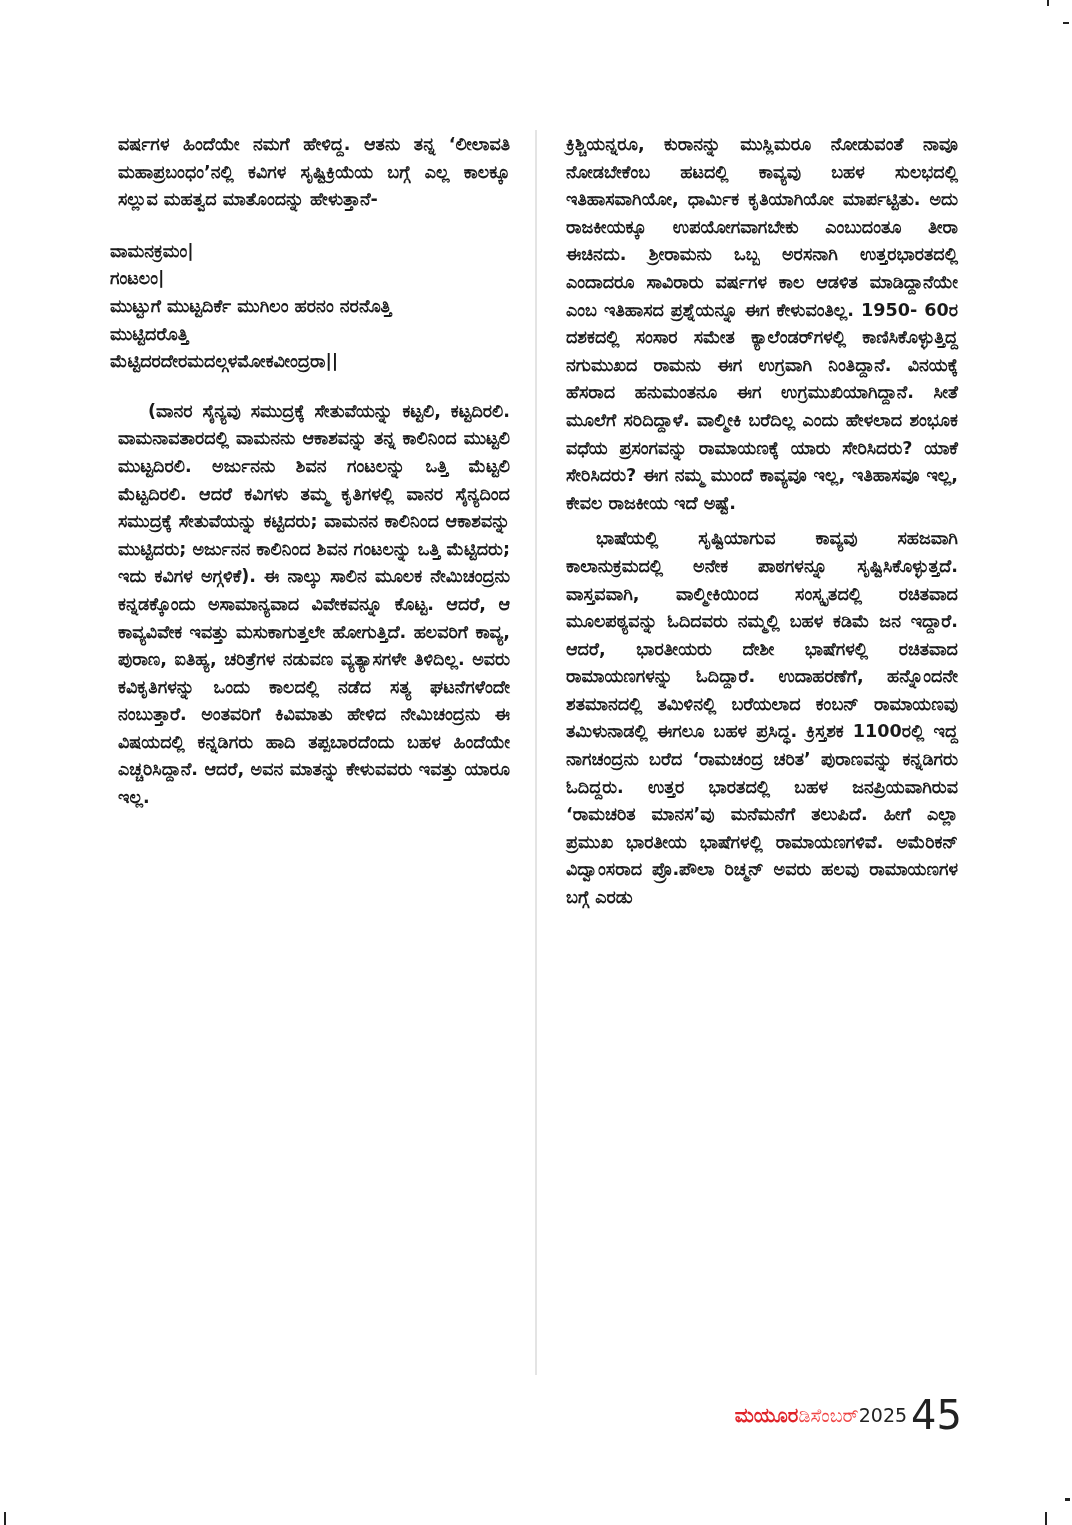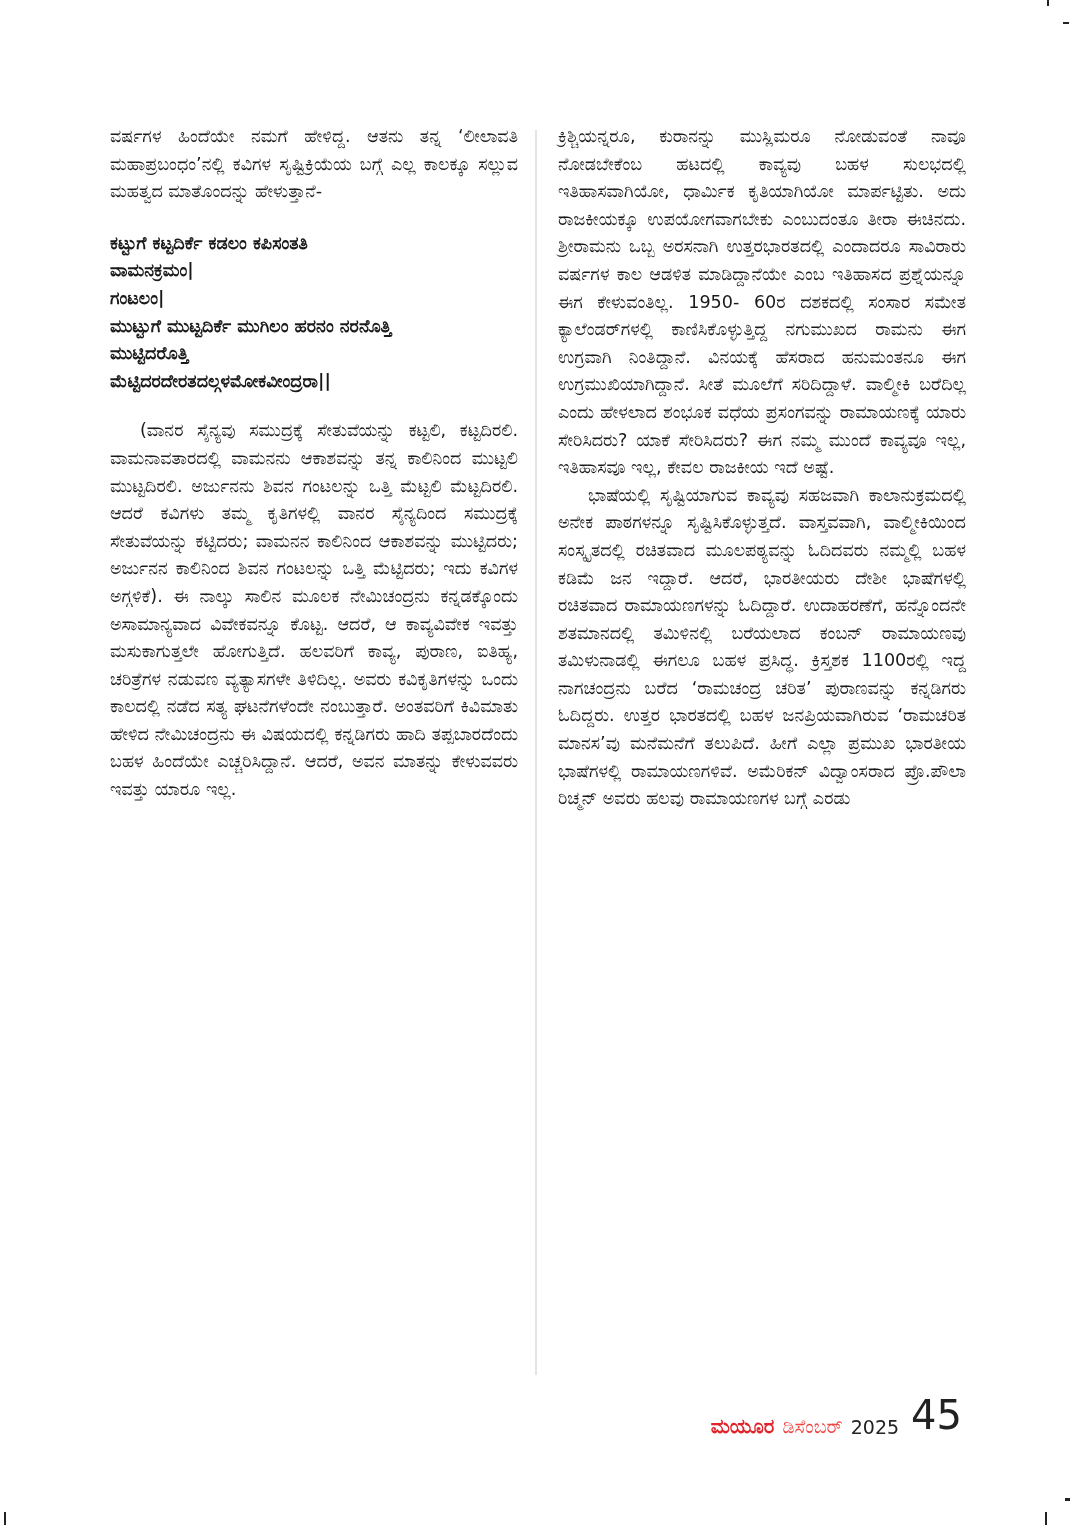--- a/index.html
+++ b/index.html
@@ -18,53 +18,52 @@
   .column {
     position: absolute; top: 123px; width: 408px;
     font-size: 17.6px; line-height: 27.6px; text-align: justify;
   }
   .col-left { left: 110px; }
   .col-right { left: 558px; }
   .divider {
     position: absolute; left: 535px; top: 130px; width: 2px; height: 1245px;
     background: #e4e4e4;
   }
-  .para { margin: 0; }
+  .para { margin: 8px; font-weight: bold; }
   .para.indent { text-indent: 30px; }
   .para.gap-before { margin-top: 22px; }
   .verse { margin: 24px 0 0 0; font-weight: bold; text-align: left; }
   .verse-line { display: block; }
 
   .footer {
     position: absolute; right: 110px; top: 1392px;
-    display: flex; align-items: flex-end; gap: 8px;
+    display: flex; align-items: center; 
   }
   .brand { color: #e0242a; font-weight: bold; font-size: 20px; }
   .month { font-size: 19px; color: #ef4444; }
   .year { font-size: 19px; color: #222; }
   .page-num { font-size: 40px; color: #222; margin-left: 4px; }
 </style>
 </head>
 <body>
 
 <div class="crop crop-tr-v"></div>
 <div class="crop crop-tr-h"></div>
 <div class="crop crop-bl-v"></div>
 <div class="crop crop-br-v"></div>
 <div class="crop crop-br-h"></div>
 
 <div class="column col-left">
   <p class="para">ವರ್ಷಗಳ ಹಿಂದೆಯೇ ನಮಗೆ ಹೇಳಿದ್ದ. ಆತನು ತನ್ನ ‘ಲೀಲಾವತಿ ಮಹಾಪ್ರಬಂಧಂ’ನಲ್ಲಿ ಕವಿಗಳ ಸೃಷ್ಟಿಕ್ರಿಯೆಯ ಬಗ್ಗೆ ಎಲ್ಲ ಕಾಲಕ್ಕೂ ಸಲ್ಲುವ ಮಹತ್ವದ ಮಾತೊಂದನ್ನು ಹೇಳುತ್ತಾನೆ-</p>
   <div class="verse">
-    <span class="verse-line">ಕಟ್ಟುಗೆ ಕಟ್ಟದಿರ್ಕೆ ಕಡಲಂ ಕಪಿಸಂತತಿ</span>
     <span class="verse-line">ವಾಮನಕ್ರಮಂ|</span>
     <span class="verse-line">ಗಂಟಲಂ|</span>
     <span class="verse-line">ಮುಟ್ಟುಗೆ ಮುಟ್ಟದಿರ್ಕೆ ಮುಗಿಲಂ ಹರನಂ ನರನೊತ್ತಿ</span>
     <span class="verse-line">ಮುಟ್ಟಿದರೊತ್ತಿ</span>
-    <span class="verse-line">ಮೆಟ್ಟಿದರದೇರತದಲ್ಗಳಮೋಕವೀಂದ್ರರಾ||</span>
+    <span class="verse-line">ಮೆಟ್ಟಿದರದೇರಮದಲ್ಗಳಮೋಕವೀಂದ್ರರಾ||</span>
   </div>
   <p class="para indent gap-before">(ವಾನರ ಸೈನ್ಯವು ಸಮುದ್ರಕ್ಕೆ ಸೇತುವೆಯನ್ನು ಕಟ್ಟಲಿ, ಕಟ್ಟದಿರಲಿ. ವಾಮನಾವತಾರದಲ್ಲಿ ವಾಮನನು ಆಕಾಶವನ್ನು ತನ್ನ ಕಾಲಿನಿಂದ ಮುಟ್ಟಲಿ ಮುಟ್ಟದಿರಲಿ. ಅರ್ಜುನನು ಶಿವನ ಗಂಟಲನ್ನು ಒತ್ತಿ ಮೆಟ್ಟಲಿ ಮೆಟ್ಟದಿರಲಿ. ಆದರೆ ಕವಿಗಳು ತಮ್ಮ ಕೃತಿಗಳಲ್ಲಿ ವಾನರ ಸೈನ್ಯದಿಂದ ಸಮುದ್ರಕ್ಕೆ ಸೇತುವೆಯನ್ನು ಕಟ್ಟಿದರು; ವಾಮನನ ಕಾಲಿನಿಂದ ಆಕಾಶವನ್ನು ಮುಟ್ಟಿದರು; ಅರ್ಜುನನ ಕಾಲಿನಿಂದ ಶಿವನ ಗಂಟಲನ್ನು ಒತ್ತಿ ಮೆಟ್ಟಿದರು; ಇದು ಕವಿಗಳ ಅಗ್ಗಳಿಕೆ). ಈ ನಾಲ್ಕು ಸಾಲಿನ ಮೂಲಕ ನೇಮಿಚಂದ್ರನು ಕನ್ನಡಕ್ಕೊಂದು ಅಸಾಮಾನ್ಯವಾದ ವಿವೇಕವನ್ನೂ ಕೊಟ್ಟ. ಆದರೆ, ಆ ಕಾವ್ಯವಿವೇಕ ಇವತ್ತು ಮಸುಕಾಗುತ್ತಲೇ ಹೋಗುತ್ತಿದೆ. ಹಲವರಿಗೆ ಕಾವ್ಯ, ಪುರಾಣ, ಐತಿಹ್ಯ, ಚರಿತ್ರೆಗಳ ನಡುವಣ ವ್ಯತ್ಯಾಸಗಳೇ ತಿಳಿದಿಲ್ಲ. ಅವರು ಕವಿಕೃತಿಗಳನ್ನು ಒಂದು ಕಾಲದಲ್ಲಿ ನಡೆದ ಸತ್ಯ ಘಟನೆಗಳೆಂದೇ ನಂಬುತ್ತಾರೆ. ಅಂತವರಿಗೆ ಕಿವಿಮಾತು ಹೇಳಿದ ನೇಮಿಚಂದ್ರನು ಈ ವಿಷಯದಲ್ಲಿ ಕನ್ನಡಿಗರು ಹಾದಿ ತಪ್ಪಬಾರದೆಂದು ಬಹಳ ಹಿಂದೆಯೇ ಎಚ್ಚರಿಸಿದ್ದಾನೆ. ಆದರೆ, ಅವನ ಮಾತನ್ನು ಕೇಳುವವರು ಇವತ್ತು ಯಾರೂ ಇಲ್ಲ.</p>
 </div>
 
 <div class="divider"></div>
 
 <div class="column col-right">
   <p class="para">ಕ್ರಿಶ್ಚಿಯನ್ನರೂ, ಕುರಾನನ್ನು ಮುಸ್ಲಿಮರೂ ನೋಡುವಂತೆ ನಾವೂ ನೋಡಬೇಕೆಂಬ ಹಟದಲ್ಲಿ ಕಾವ್ಯವು ಬಹಳ ಸುಲಭದಲ್ಲಿ ಇತಿಹಾಸವಾಗಿಯೋ, ಧಾರ್ಮಿಕ ಕೃತಿಯಾಗಿಯೋ ಮಾರ್ಪಟ್ಟಿತು. ಅದು ರಾಜಕೀಯಕ್ಕೂ ಉಪಯೋಗವಾಗಬೇಕು ಎಂಬುದಂತೂ ತೀರಾ ಈಚಿನದು. ಶ್ರೀರಾಮನು ಒಬ್ಬ ಅರಸನಾಗಿ ಉತ್ತರಭಾರತದಲ್ಲಿ ಎಂದಾದರೂ ಸಾವಿರಾರು ವರ್ಷಗಳ ಕಾಲ ಆಡಳಿತ ಮಾಡಿದ್ದಾನೆಯೇ ಎಂಬ ಇತಿಹಾಸದ ಪ್ರಶ್ನೆಯನ್ನೂ ಈಗ ಕೇಳುವಂತಿಲ್ಲ. 1950- 60ರ ದಶಕದಲ್ಲಿ ಸಂಸಾರ ಸಮೇತ ಕ್ಯಾಲೆಂಡರ್‌ಗಳಲ್ಲಿ ಕಾಣಿಸಿಕೊಳ್ಳುತ್ತಿದ್ದ ನಗುಮುಖದ ರಾಮನು ಈಗ ಉಗ್ರವಾಗಿ ನಿಂತಿದ್ದಾನೆ. ವಿನಯಕ್ಕೆ ಹೆಸರಾದ ಹನುಮಂತನೂ ಈಗ ಉಗ್ರಮುಖಿಯಾಗಿದ್ದಾನೆ. ಸೀತೆ ಮೂಲೆಗೆ ಸರಿದಿದ್ದಾಳೆ. ವಾಲ್ಮೀಕಿ ಬರೆದಿಲ್ಲ ಎಂದು ಹೇಳಲಾದ ಶಂಭೂಕ ವಧೆಯ ಪ್ರಸಂಗವನ್ನು ರಾಮಾಯಣಕ್ಕೆ ಯಾರು ಸೇರಿಸಿದರು? ಯಾಕೆ ಸೇರಿಸಿದರು? ಈಗ ನಮ್ಮ ಮುಂದೆ ಕಾವ್ಯವೂ ಇಲ್ಲ, ಇತಿಹಾಸವೂ ಇಲ್ಲ, ಕೇವಲ ರಾಜಕೀಯ ಇದೆ ಅಷ್ಟೆ.</p>
   <p class="para indent">ಭಾಷೆಯಲ್ಲಿ ಸೃಷ್ಟಿಯಾಗುವ ಕಾವ್ಯವು ಸಹಜವಾಗಿ ಕಾಲಾನುಕ್ರಮದಲ್ಲಿ ಅನೇಕ ಪಾಠಗಳನ್ನೂ ಸೃಷ್ಟಿಸಿಕೊಳ್ಳುತ್ತದೆ. ವಾಸ್ತವವಾಗಿ, ವಾಲ್ಮೀಕಿಯಿಂದ ಸಂಸ್ಕೃತದಲ್ಲಿ ರಚಿತವಾದ ಮೂಲಪಠ್ಯವನ್ನು ಓದಿದವರು ನಮ್ಮಲ್ಲಿ ಬಹಳ ಕಡಿಮೆ ಜನ ಇದ್ದಾರೆ. ಆದರೆ, ಭಾರತೀಯರು ದೇಶೀ ಭಾಷೆಗಳಲ್ಲಿ ರಚಿತವಾದ ರಾಮಾಯಣಗಳನ್ನು ಓದಿದ್ದಾರೆ. ಉದಾಹರಣೆಗೆ, ಹನ್ನೊಂದನೇ ಶತಮಾನದಲ್ಲಿ ತಮಿಳಿನಲ್ಲಿ ಬರೆಯಲಾದ ಕಂಬನ್ ರಾಮಾಯಣವು ತಮಿಳುನಾಡಲ್ಲಿ ಈಗಲೂ ಬಹಳ ಪ್ರಸಿದ್ಧ. ಕ್ರಿಸ್ತಶಕ 1100ರಲ್ಲಿ ಇದ್ದ ನಾಗಚಂದ್ರನು ಬರೆದ ‘ರಾಮಚಂದ್ರ ಚರಿತ’ ಪುರಾಣವನ್ನು ಕನ್ನಡಿಗರು ಓದಿದ್ದರು. ಉತ್ತರ ಭಾರತದಲ್ಲಿ ಬಹಳ ಜನಪ್ರಿಯವಾಗಿರುವ ‘ರಾಮಚರಿತ ಮಾನಸ’ವು ಮನೆಮನೆಗೆ ತಲುಪಿದೆ. ಹೀಗೆ ಎಲ್ಲಾ ಪ್ರಮುಖ ಭಾರತೀಯ ಭಾಷೆಗಳಲ್ಲಿ ರಾಮಾಯಣಗಳಿವೆ. ಅಮೆರಿಕನ್ ವಿದ್ವಾಂಸರಾದ ಪ್ರೊ.ಪೌಲಾ ರಿಚ್ಮನ್ ಅವರು ಹಲವು ರಾಮಾಯಣಗಳ ಬಗ್ಗೆ ಎರಡು</p>
 </div>

